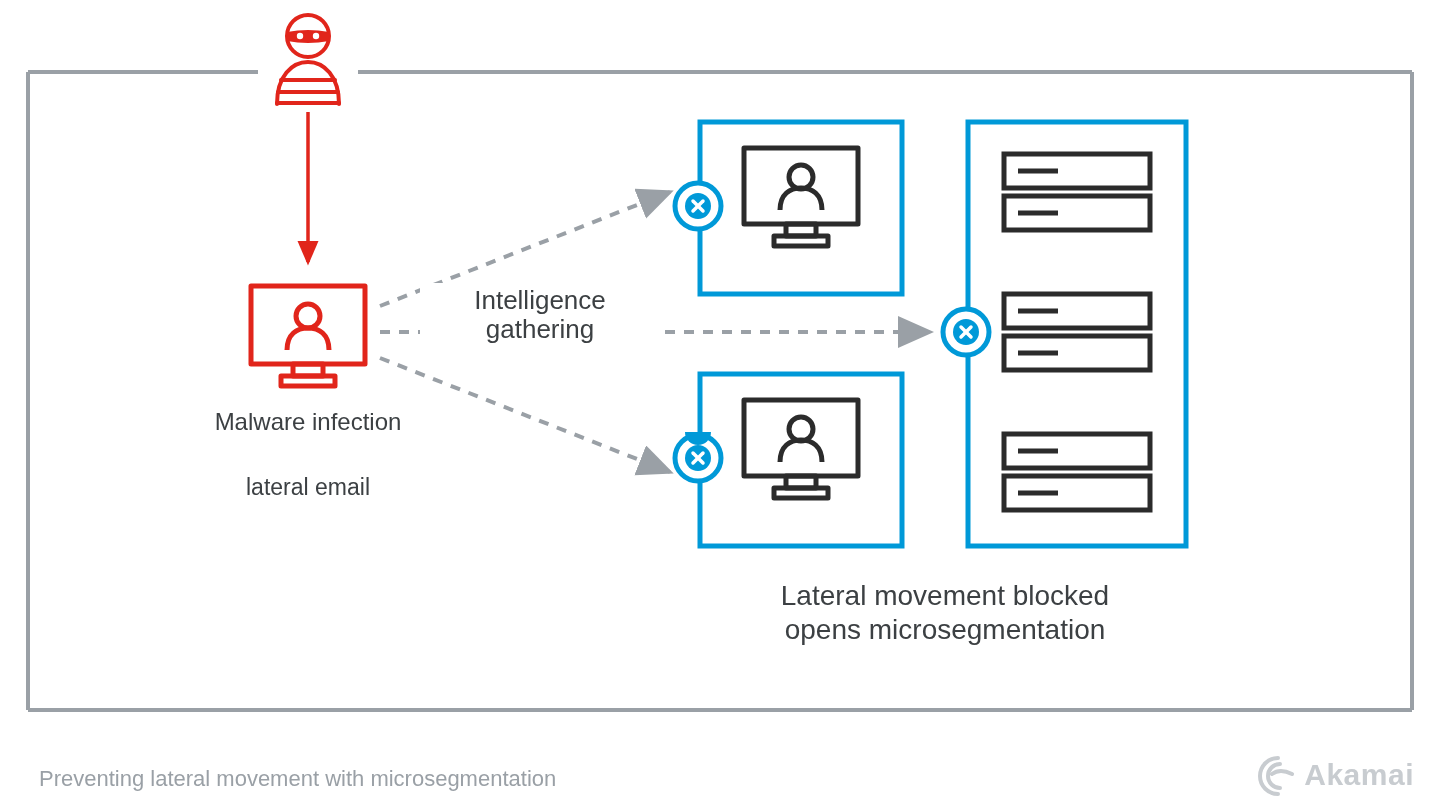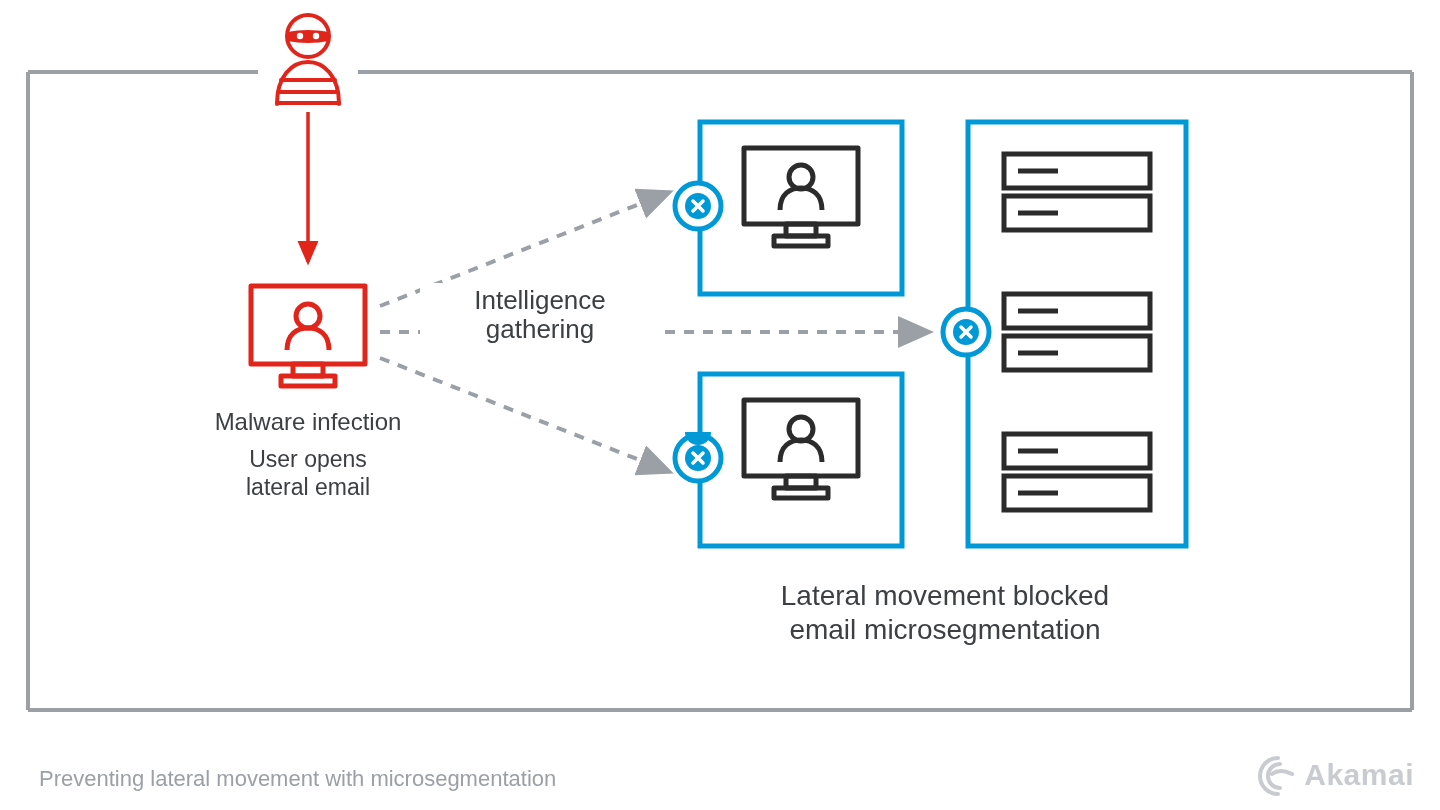--- a/index.html
+++ b/index.html
@@ -61,21 +61,20 @@
 
       <circle cx="65" cy="38" r="12"></circle>
       <path d="M44 72 C44 56 54 50 65 50 C76 50 86 56 86 72"></path>
 
       <rect x="50" y="86" width="30" height="12"></rect>
       <rect x="38" y="98" width="54" height="10"></rect>
     </g>
   </svg>
 
   <div class="text" style="left:168px; top:408px; width:280px; font-size:24px; font-weight:500;">Malware infection</div>
-  <div class="text" style="left:168px; top:446px; width:280px; font-size:23px;">User opens</div>
   <div class="text" style="left:168px; top:474px; width:280px; font-size:23px;">lateral email</div>
 
   <svg width="720" height="440" style="position:absolute;left:370px;top:120px">
     <defs>
       <marker id="greyhead" markerWidth="12" markerHeight="12" refX="8" refY="4" orient="auto">
         <path d="M0 0 L9 4 L0 8 Z" fill="#9aa0a6"></path>
       </marker>
     </defs>
     <g stroke="#9aa0a6" stroke-width="4" stroke-dasharray="10 9" fill="none">
       <line x1="10" y1="186" x2="300" y2="72" marker-end="url(#greyhead)"></line>
@@ -154,21 +153,21 @@
   <svg width="52" height="52" style="position:absolute;left:940px;top:306px">
     <circle cx="26" cy="26" r="23" fill="#fff" stroke="#0099d8" stroke-width="5"></circle>
     <circle cx="26" cy="26" r="13" fill="#0099d8"></circle>
     <g stroke="#fff" stroke-width="3.5" stroke-linecap="round">
       <line x1="21" y1="21" x2="31" y2="31"></line>
       <line x1="31" y1="21" x2="21" y2="31"></line>
     </g>
   </svg>
 
   <div class="text" style="left:690px; top:580px; width:510px; font-size:28px;">Lateral movement blocked</div>
-  <div class="text" style="left:690px; top:614px; width:510px; font-size:28px;">email microsegmentation</div>
+  <div class="text" style="left:690px; top:614px; width:510px; font-size:28px;">opens microsegmentation</div>
 
   <div class="caption" style="left:39px; top:766px;">Preventing lateral movement with microsegmentation</div>
 
   <div class="logo" style="right:26px; bottom:14px; display:flex; align-items:center; gap:6px;">
     <svg width="42" height="42">
       <g fill="none" stroke="#c8ccd0" stroke-width="4" stroke-linecap="round">
         <path d="M22 4 A18 18 0 1 0 22 40"></path>
         <path d="M24 10 A12 12 0 0 0 24 34"></path>
         <path d="M16 20 Q24 14 36 20"></path>
       </g>

